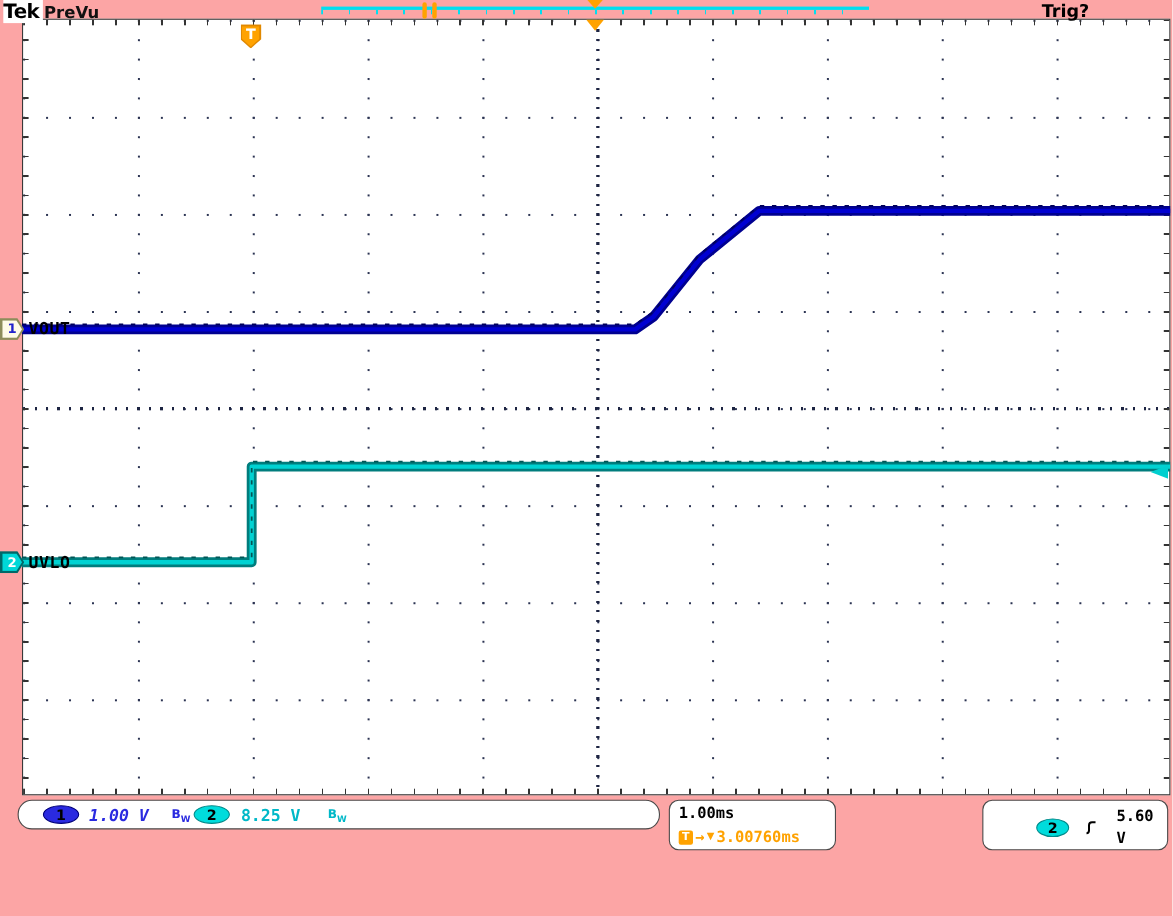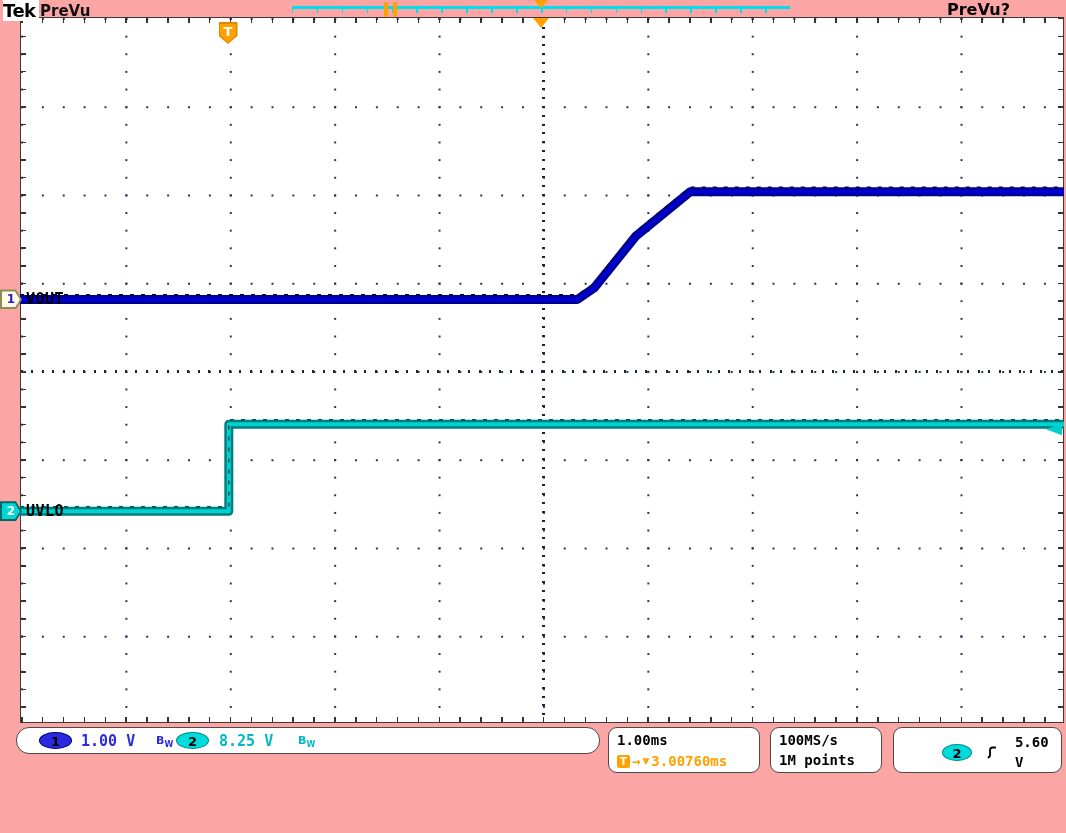--- a/index.html
+++ b/index.html
@@ -72,39 +72,39 @@
   .box-acq{left:770px;top:727px;width:112px;height:46px;border-radius:9px;padding:2px 0 0 8px;}
   .box-trig{left:893px;top:727px;width:169px;height:46px;border-radius:9px;}
   .box-date{left:951px;top:786px;width:113px;height:42px;border-radius:8px;padding:1px 0 0 5px;}
 
   .ell{position:absolute;width:33px;height:17px;border-radius:50%;text-align:center;
        font:bold 13px "DejaVu Sans",sans-serif;line-height:17px;color:#000;}
   .ell-blue{background:#2a2ae0;border:1px solid #00007a;box-sizing:border-box;color:#000;}
   .ell-cyan{background:#00dcdc;border:1px solid #008a8a;box-sizing:border-box;color:#000;}
   .mono{font-family:"DejaVu Sans Mono",monospace;font-weight:bold;}
   .chtxt{position:absolute;top:4px;font-size:15px;}
-  .blue{color:#2a2ae0;} .cyan{color:#00b8c8;} .orange{color:#ffa200;} .black{color:#000;}
+  .blue{color:#2a2ae0;font-style:italic;} .cyan{color:#00b8c8;} .orange{color:#ffa200;} .black{color:#000;}
   .bw{font:bold 11px "DejaVu Sans",sans-serif;}
   .bw sub{font-size:8px;}
   .line15{font-size:14px;line-height:20px;}
   .tline2{display:flex;align-items:center;gap:2px;margin-top:1px;}
   .t-sq{display:inline-block;width:13px;height:13px;background:#ffa200;border-radius:2px;
         color:#fff;font:bold 10px "DejaVu Sans",sans-serif;text-align:center;line-height:13px;}
   .tri-dn{font-size:9px;}
   .trig-row{display:flex;align-items:center;margin-top:4px;}
   .date-line{font-size:15px;line-height:19px;color:#000;}
 </style>
 </head>
 <body>
 
 <div id="screen">
 
   <span class="logo">Tek</span>
   <span class="prevu">PreVu</span>
-  <span class="trigq">PreVu?</span>
+  <span class="trigq">Trig?</span>
 
   <div class="recbar"></div>
   <div class="recticks"></div>
   <div class="winbracket" style="left:384px"></div>
   <div class="winbracket" style="left:393px"></div>
   <div class="rec-trig-tri"></div>
 
   <div class="graticule">
     <div class="grid-dots"></div>
     <div class="axis-v"></div>
@@ -157,24 +157,20 @@
   <div class="rbox box-time">
     <div class="mono black line15">1.00ms</div>
     <div class="tline2">
       <span class="t-sq">T</span>
         <span class="orange mono line15">→</span>
         <span class="orange tri-dn">▼</span>
         <span class="orange mono line15">3.00760ms</span>
     </div>
   </div>
 
-  <div class="rbox box-acq">
-    <div class="mono black line15">100MS/s</div>
-    <div class="mono black line15">1M points</div>
-  </div>
 
   <div class="rbox box-trig">
     <div class="trig-row">
       <div class="ell ell-cyan" style="position:static;margin-left:48px">
         <span>2</span>
       </div>
       <svg width="15" height="17" viewBox="0 0 15 17" style="margin-left:13px">
         <path d="M3 14 Q5.5 14 5.5 11 L5.5 6 Q5.5 3 8.5 3 L12 3" fill="none" stroke="#000" stroke-width="2"></path>
       </svg>
       <span class="mono black line15" style="margin-left:16px">5.60 V</span>

